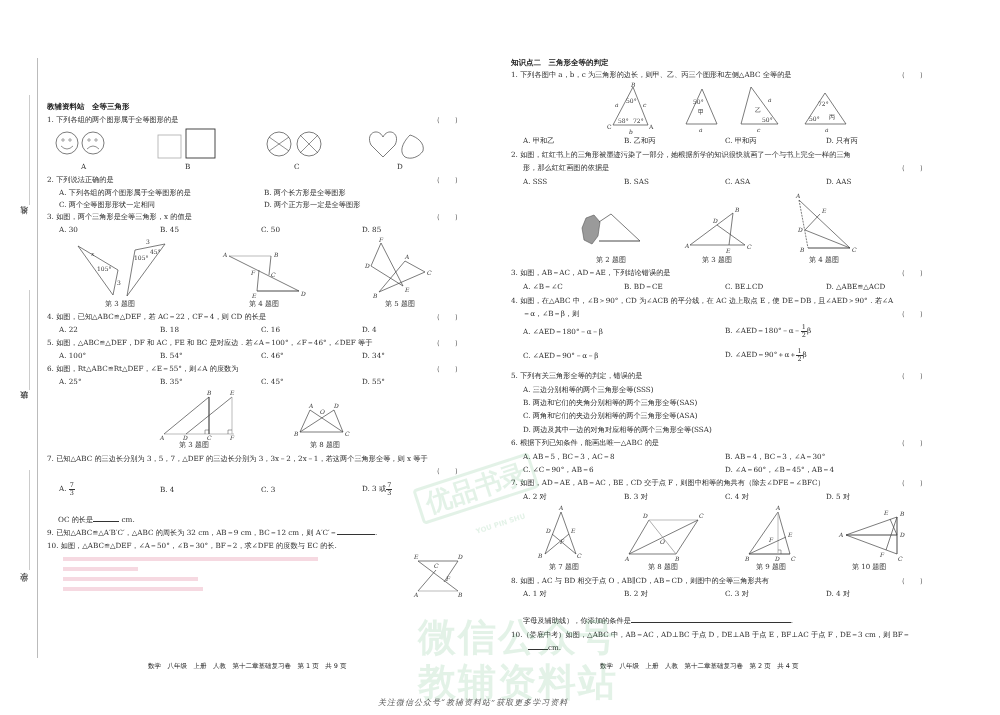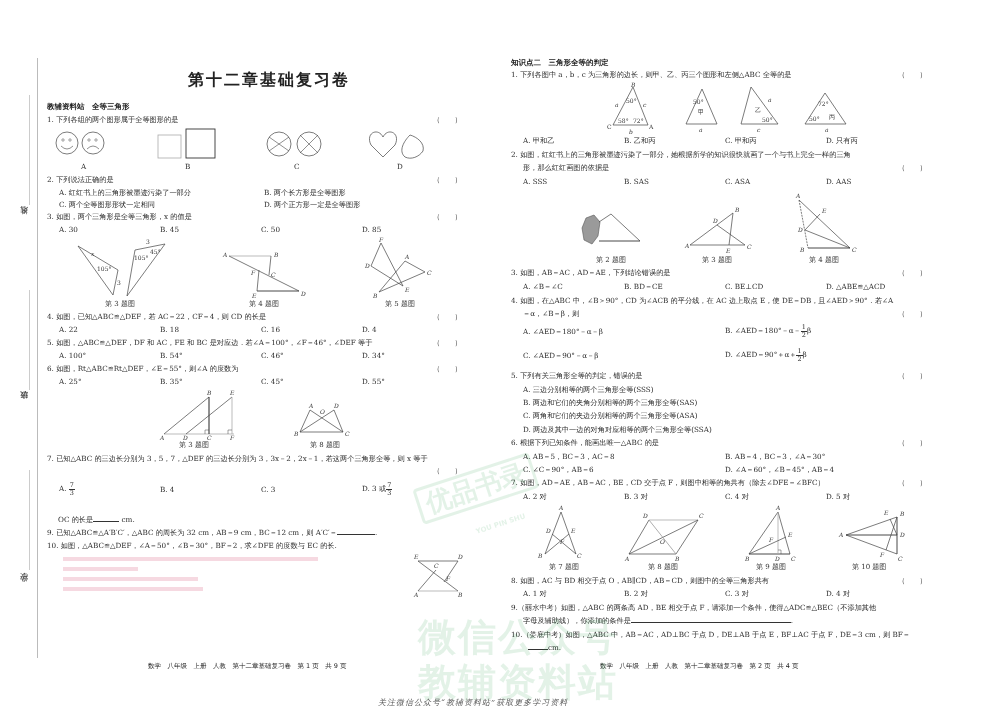--- a/index.html
+++ b/index.html
@@ -32,21 +32,20 @@
 
 <div id="left-page" class="page">
   <div class="binding-rule"></div>
   <div class="side-line" style="top:95px;height:110px;"></div>
   <div class="side-label" style="top:210px;">姓名：</div>
   <div class="side-line" style="top:290px;height:100px;"></div>
   <div class="side-label" style="top:395px;">班级：</div>
   <div class="side-line" style="top:470px;height:100px;"></div>
   <div class="side-label" style="top:578px;">学校：</div>
 
-  <div class="abs title" style="left:188px;top:70px;">第十二章基础复习卷</div>
   <div class="abs section" style="left:47px;top:102px;">教辅资料站　全等三角形</div>
 
   <div class="abs q" style="left:47px;top:116px;">1. 下列各组的两个图形属于全等图形的是</div>
   <div class="abs paren" style="left:433px;top:116px;">（　　）</div>
   <svg style="left:55px;top:127px;" width="420" height="36">
     <g>
       <circle cx="12" cy="16" r="11" fill="none" stroke="#444" stroke-width="0.7"></circle>
       <circle cx="8" cy="13" r="1.2" fill="none" stroke="#444" stroke-width="0.5"></circle>
         <circle cx="15" cy="13" r="1.2" fill="none" stroke="#444" stroke-width="0.5"></circle>
       <path d="M6,19 Q12,25 18,19" fill="none" stroke="#444" stroke-width="0.6"></path>
@@ -72,21 +71,21 @@
       <path d="M355,8 C349,14 343,24 350,30 C356,33 364,30 368,24 C370,16 362,10 355,8 Z" fill="none" stroke="#444" stroke-width="0.7"></path>
     </g>
   </svg>
   <div class="abs q" style="left:81px;top:163px;">A</div>
   <div class="abs q" style="left:185px;top:163px;">B</div>
   <div class="abs q" style="left:294px;top:163px;">C</div>
   <div class="abs q" style="left:397px;top:163px;">D</div>
 
   <div class="abs q" style="left:47px;top:176px;">2. 下列说法正确的是</div>
   <div class="abs paren" style="left:433px;top:176px;">（　　）</div>
-  <div class="abs q" style="left:59px;top:189px;">A. 红红书上的三角形被墨迹污染了一部分</div>
+  <div class="abs q" style="left:59px;top:189px;">A. 下列各组的两个图形属于全等图形的是</div>
   <div class="abs q" style="left:264px;top:189px;">B. 两个长方形是全等图形</div>
   <div class="abs q" style="left:59px;top:201px;">C. 两个全等图形形状一定相同</div>
   <div class="abs q" style="left:264px;top:201px;">D. 两个正方形一定是全等图形</div>
 
   <div class="abs q" style="left:47px;top:213px;">3. 如图，两个三角形是全等三角形，x 的值是</div>
   <div class="abs paren" style="left:433px;top:213px;">（　　）</div>
   <div class="abs q" style="left:59px;top:226px;">A. 30</div>
   <div class="abs q" style="left:160px;top:226px;">B. 45</div>
   <div class="abs q" style="left:261px;top:226px;">C. 50</div>
   <div class="abs q" style="left:362px;top:226px;">D. 85</div>
@@ -394,21 +393,20 @@
   <div class="abs cap" style="left:256px;top:563px;">第 9 题图</div>
   <div class="abs cap" style="left:352px;top:563px;">第 10 题图</div>
 
   <div class="abs q" style="left:11px;top:577px;text-align:center;">8. 如图，AC 与 BD 相交于点 O，AB∥CD，AB＝CD，则图中的全等三角形共有</div>
   <div class="abs paren" style="left:398px;top:577px;">（　　）</div>
   <div class="abs q" style="left:23px;top:590px;">A. 1 对</div>
   <div class="abs q" style="left:124px;top:590px;">B. 2 对</div>
   <div class="abs q" style="left:225px;top:590px;">C. 3 对</div>
   <div class="abs q" style="left:326px;top:590px;">D. 4 对</div>
 
-  <div class="abs q" style="left:11px;top:604px;">9.（丽水中考）如图，△ABC 的两条高 AD，BE 相交于点 F，请添加一个条件，使得△ADC≌△BEC（不添加其他</div>
   <div class="abs q" style="left:23px;top:617px;">
     <span>字母及辅助线），你添加的条件是</span><span class="blank" style="width:160px;"></span><span>.</span>
   </div>
   <div class="abs q" style="left:11px;top:631px;">10.（娄底中考）如图，△ABC 中，AB＝AC，AD⊥BC 于点 D，DE⊥AB 于点 E，BF⊥AC 于点 F，DE＝3 cm，则 BF＝</div>
   <div class="abs q" style="left:28px;top:644px;">
     <span class="blank" style="width:20px;"></span><span>cm.</span>
   </div>
 
   <div class="abs footer" style="left:100px;top:663px;">数学　八年级　上册　人教　第十二章基础复习卷　第 2 页　共 4 页</div>
 </div>

